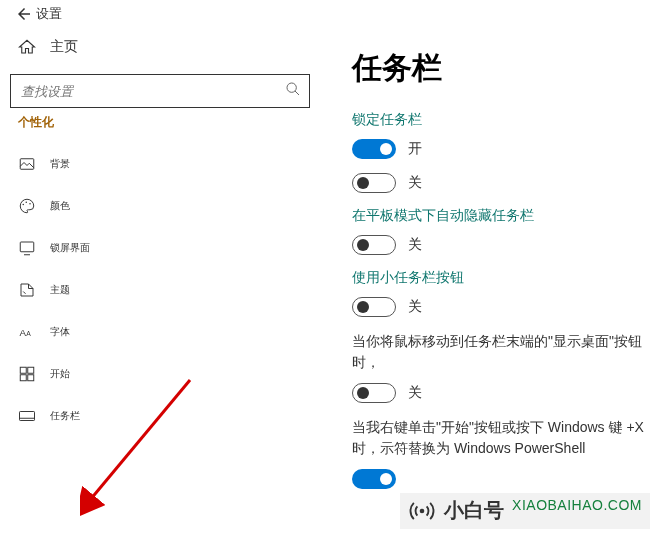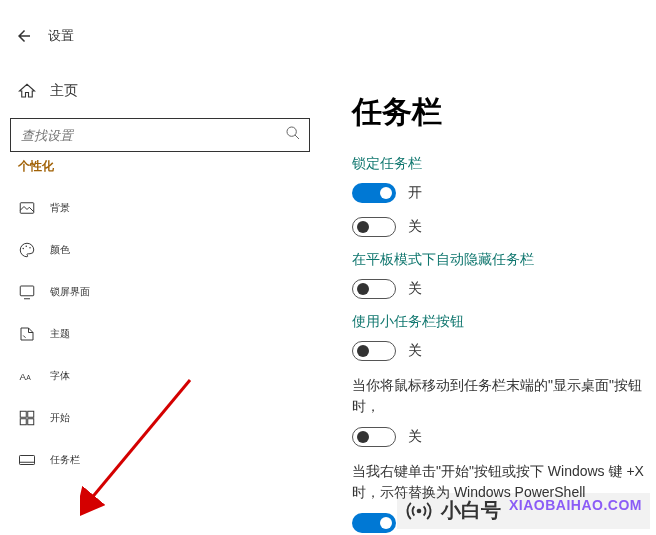--- a/index.html
+++ b/index.html
@@ -1,18 +1,18 @@
 <!DOCTYPE html>
 <html><head>
 <meta charset="utf-8">
 <style>
 * { margin: 0; padding: 0; box-sizing: border-box; font-family: "Microsoft YaHei", "Segoe UI", sans-serif; }
 body { width: 656px; height: 535px; background: #fff; overflow: hidden; position: relative; }
 
-.header { display: flex; align-items: center; padding: 24px 12px; gap: 12px; }
+.header { display: flex; align-items: center; padding: 2px 12px; gap: 0; }
 .back-btn { width: 24px; height: 24px; display: flex; align-items: center; justify-content: center; cursor: pointer; }
 .header-title { font-size: 13px; color: #333; }
 
 .layout { display: flex; height: calc(100% - 40px); gap: 12px; }
 
 .sidebar { width: 320px; padding: 0 10px; }
 .home-item { display: flex; align-items: center; gap: 14px; padding: 10px 8px; margin-bottom: 8px; cursor: pointer; }
 .home-item .lbl { font-size: 14px; color: #333; }
 
 .search-box { position: relative; border: 1px solid #333; height: 34px; margin-bottom: 6px; }
@@ -37,21 +37,21 @@
 .toggle.on { background: #0078d4; }
 .toggle.off { background: #fff; border: 1px solid #555; }
 .toggle .knob { width: 12px; height: 12px; border-radius: 50%; position: absolute; top: 50%; transform: translateY(-50%); }
 .toggle.on .knob { background: #fff; right: 4px; }
 .toggle.off .knob { background: #333; left: 4px; }
 .toggle-text { font-size: 14px; color: #333; }
 
 .arrow { position: absolute; left: 80px; top: 370px; pointer-events: none; }
 .wm-badge { position: absolute; right: 6px; bottom: 6px; display: flex; align-items: flex-start; gap: 8px; background: rgba(0,0,0,0.05); padding: 4px 8px; }
 .wm-badge .cn { font-size: 20px; font-weight: 600; color: #333; }
-.wm-badge .en { font-size: 14px; font-weight: 700; color: #8b5cf6; letter-spacing: 0.5px; }
+.wm-badge .en { font-size: 14px; font-weight: 400; color: #15803d; letter-spacing: 0.5px; }
 </style>
 </head>
 <body>
 
 <div class="header">
   <div class="back-btn">
     <svg width="18" height="18" viewBox="0 0 24 24">
         <path d="M20 11H7.83l5.59-5.59L12 4l-8 8 8 8 1.41-1.41L7.83 13H20z" fill="#333"></path>
       </svg>
   </div>

